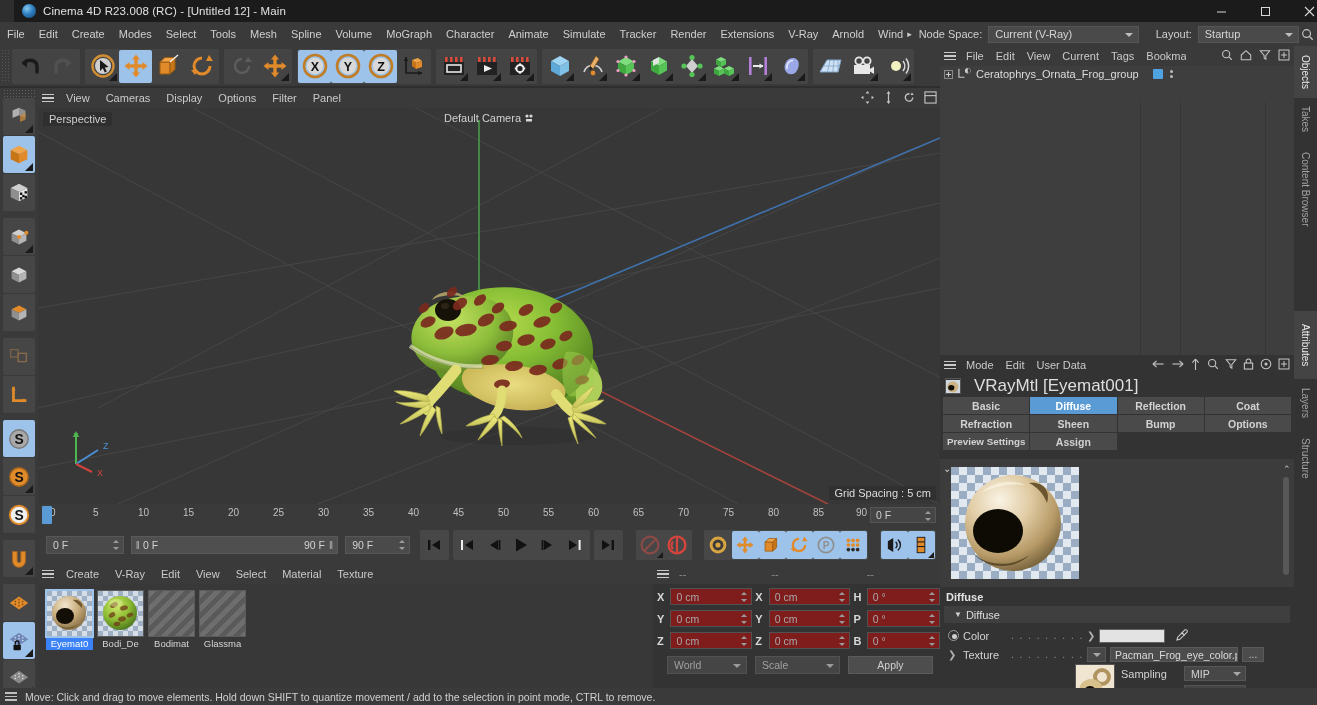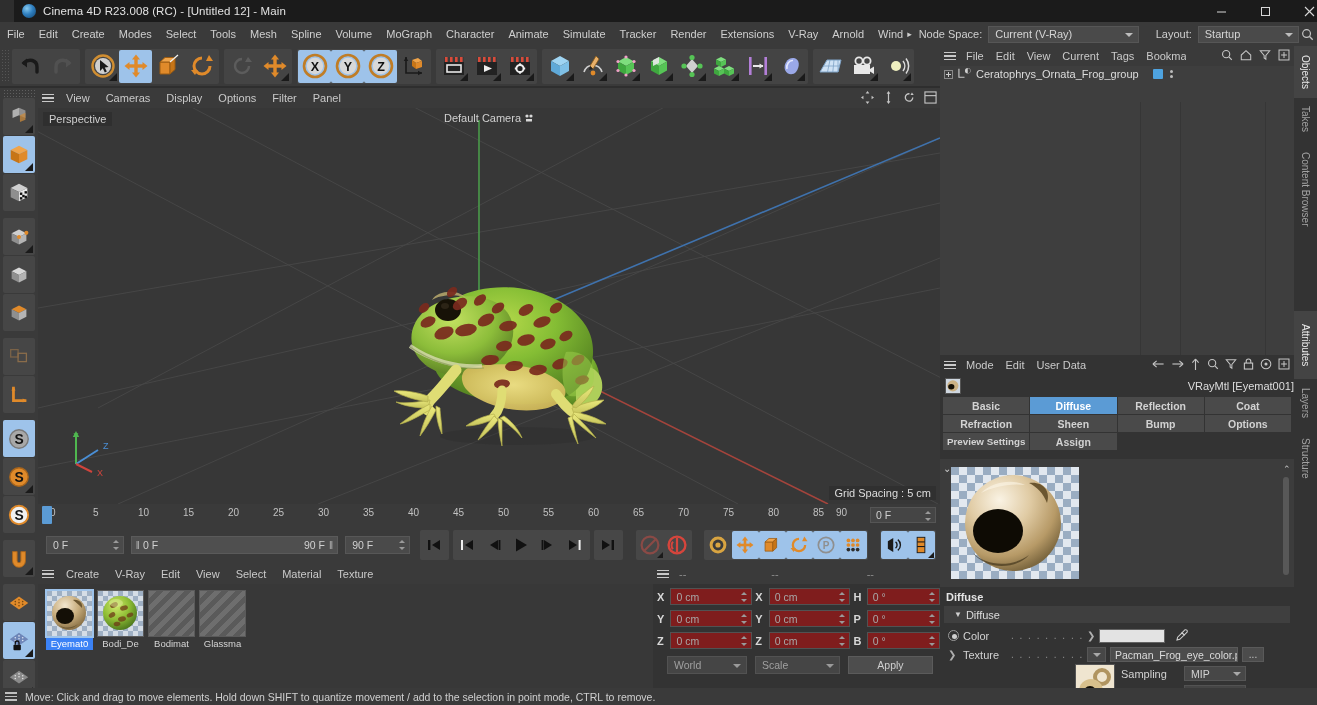--- a/index.html
+++ b/index.html
@@ -222,21 +222,21 @@
   .expander::before { left: 1px; top: 3.5px; width: 5px; height: 1px; }
   .expander::after { left: 3px; top: 1.5px; width: 1px; height: 5px; }
   .tagdot { width: 10px; height: 10px; background: #4ea3e0; border-radius: 1px; }
   .tagdots { width: 4px; display: flex; flex-direction: column; gap: 2px; }
   .tagdots i { width: 3px; height: 3px; background: #bdbdbd; border-radius: 50%; }
 
   .attrmgr { position: absolute; left: 0; top: 309px; right: 0; bottom: 0; background: #333; }
   .amhead { height: 20px; display: flex; align-items: center; position: relative; }
   .amhead .mi { padding: 0 6px; font-size: 11px; color: #cacaca; line-height: 20px; }
   .amhead .icons { position: absolute; right: 4px; top: 0; height: 20px; display: flex; align-items: center; gap: 6px; }
-  .amtitle { height: 22px; display: flex; align-items: center; gap: 23px; padding-left: 5px; font-size: 11px; color: #dedede; background: #333; justify-content: space-between; }
+  .amtitle { height: 22px; display: flex; align-items: center; gap: 13px; padding-left: 5px; font-size: 17px; color: #dedede; background: #333; }
   .amtitle .ico { width: 16px; height: 16px; border: 1px solid #555; overflow: hidden; }
   .amtabs { display: grid; grid-template-columns: repeat(4, 1fr); gap: 1px; padding: 0 3px; }
   .amtab {
     height: 17px; background: #4a4a4a; font-size: 10.5px; color: #d2d2d2;
     display: flex; align-items: center; justify-content: center; font-weight: bold;
   }
   .amtab.on { background: #5b9bd5; color: #fff; }
   .amtab.blank { background: transparent; }
   .preview { position: absolute; left: 0; top: 104px; right: 0; height: 128px; background: #3c3c3c; }
   .previmg { position: absolute; left: 11px; top: 8px; width: 128px; height: 112px; overflow: hidden; }
@@ -969,21 +969,21 @@
       <span class="tl-tick" style="left:362px">40</span>
       <span class="tl-tick" style="left:407px">45</span>
       <span class="tl-tick" style="left:452px">50</span>
       <span class="tl-tick" style="left:497px">55</span>
       <span class="tl-tick" style="left:542px">60</span>
       <span class="tl-tick" style="left:587px">65</span>
       <span class="tl-tick" style="left:632px">70</span>
       <span class="tl-tick" style="left:677px">75</span>
       <span class="tl-tick" style="left:722px">80</span>
       <span class="tl-tick" style="left:767px">85</span>
-      <span class="tl-tick" style="left:790px">90</span>
+      <span class="tl-tick" style="left:810px">90</span>
       <div class="tl-cursor" style="left:-4px"></div>
     </div>
     <div class="tl-field">
       <span>0 F</span>
       <span class="spin"></span>
     </div>
   </div>
 
   <div class="transport">
     <div class="tfield" style="width:82px; margin-left:8px;">

